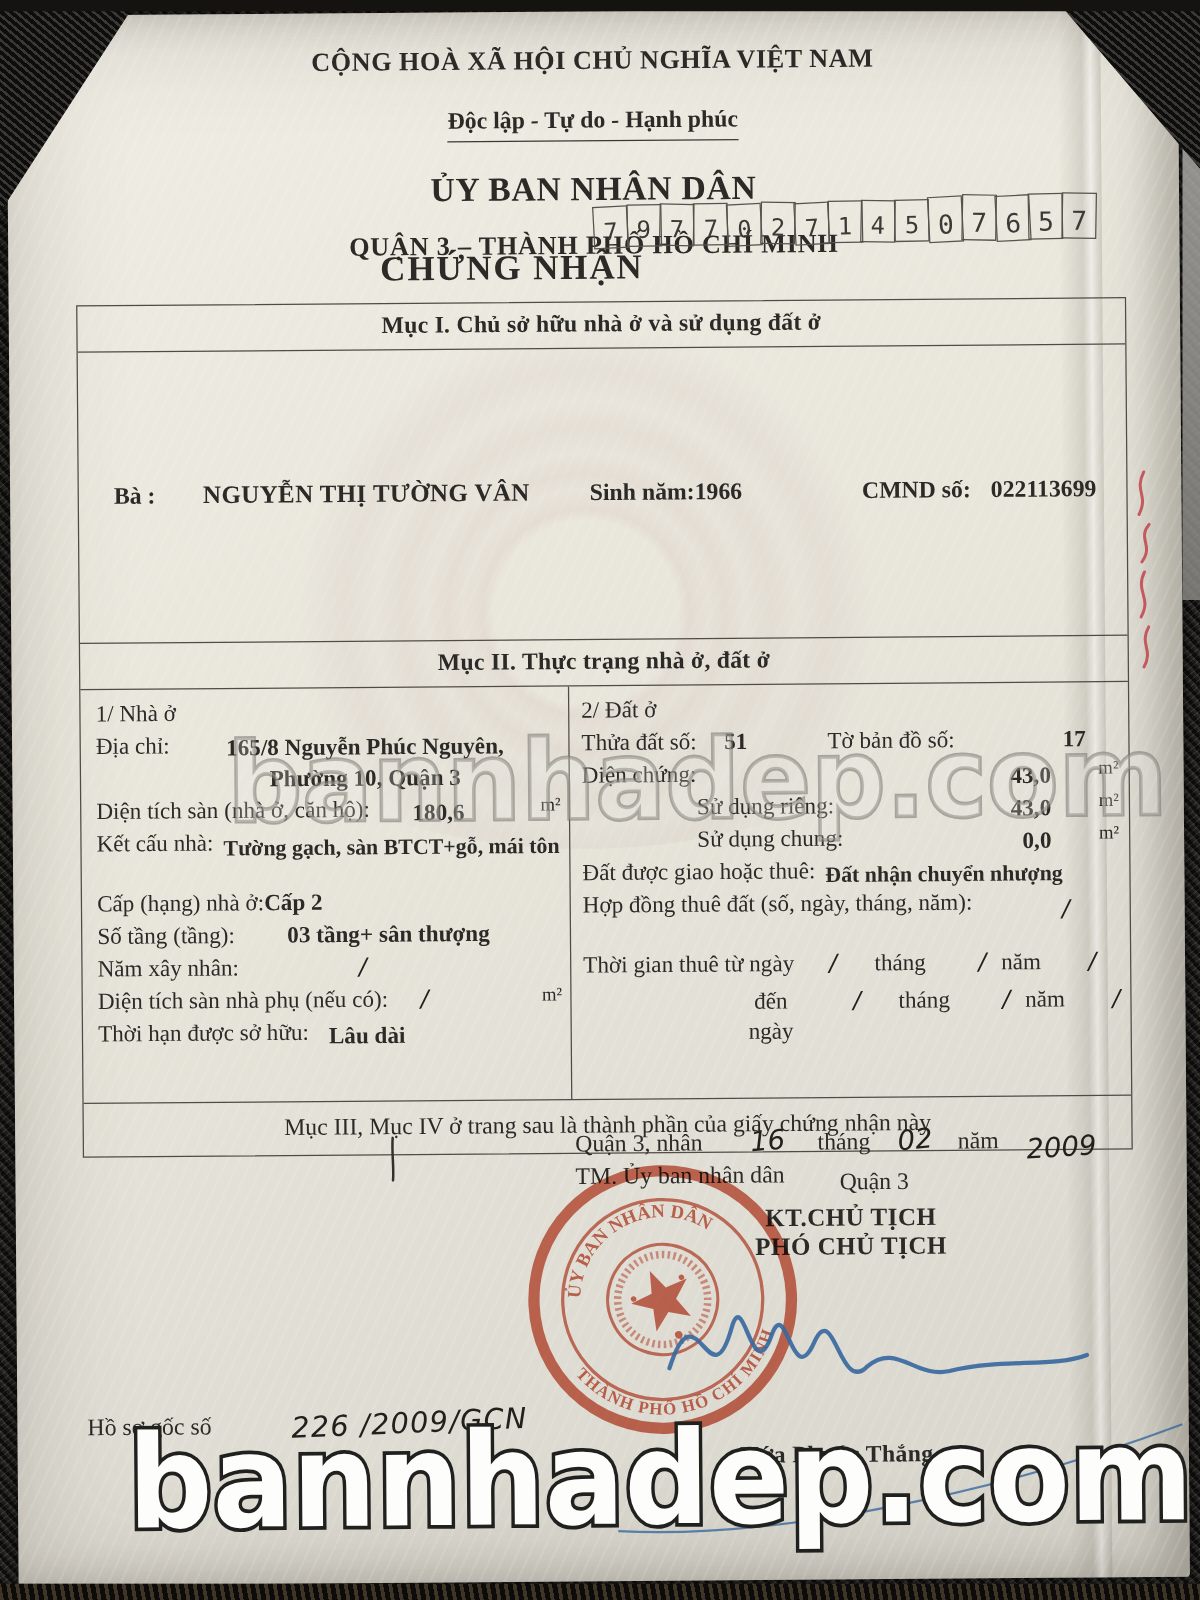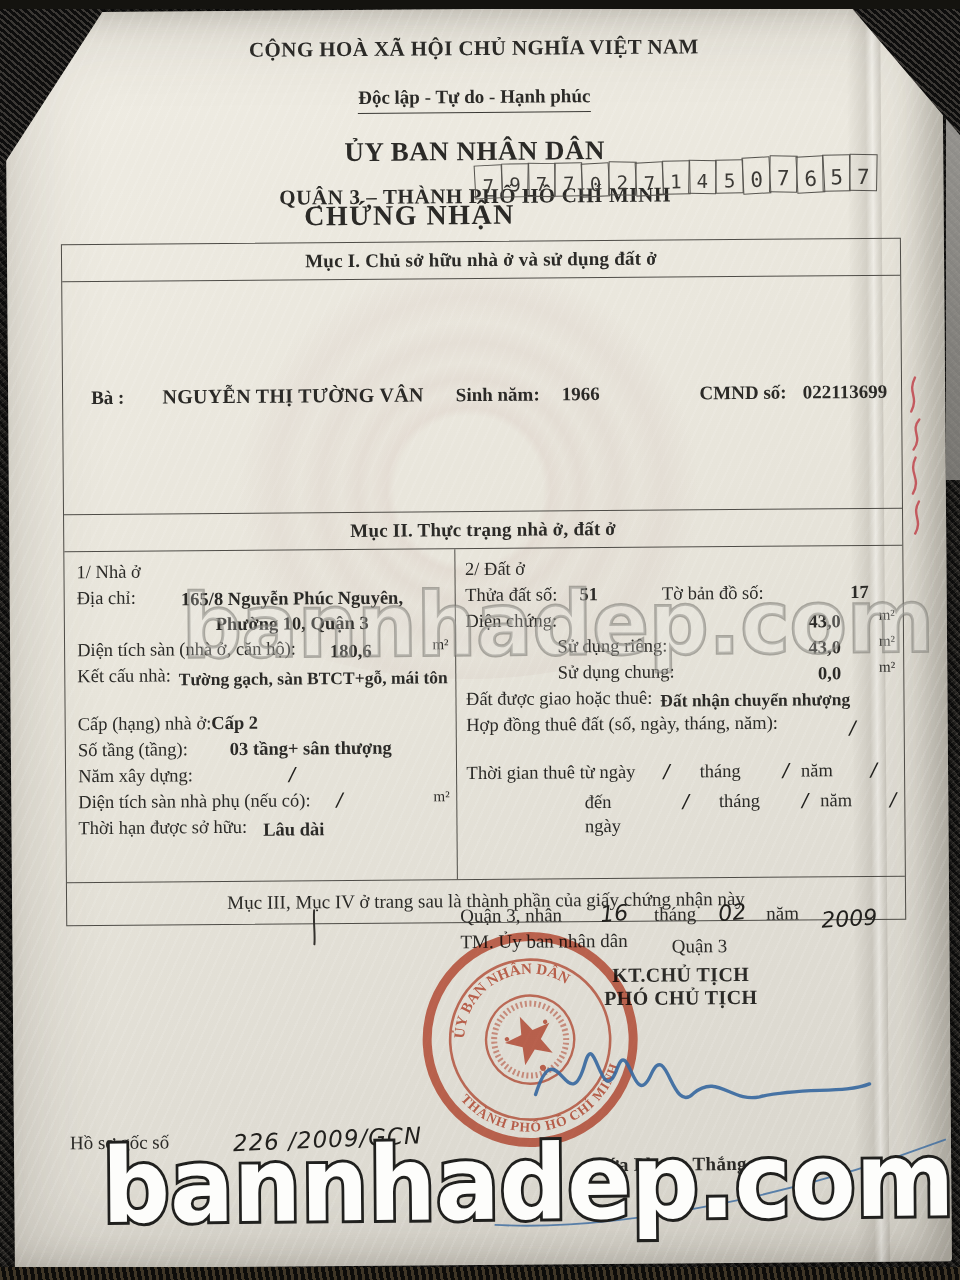--- a/index.html
+++ b/index.html
@@ -52,24 +52,24 @@
   .digit-cell:nth-child(n+11){height:34px;margin-top:-3px;font-size:21px;}
   .doc-title{position:absolute;left:0;top:190px;width:86%;text-align:center;font-size:28px;font-weight:bold;letter-spacing:1.5px;}
 
   
   .cert{position:absolute;left:54px;top:232px;width:838px;border:1.6px solid #4e4c47;z-index:1;}
   .sec-head{height:36px;display:flex;align-items:center;justify-content:center;
     font-size:19px;font-weight:bold;letter-spacing:.2px;}
   .box-owner{height:232px;border-top:1.4px solid #4e4c47;position:relative;}
   .owner-line{position:absolute;left:28px;right:14px;top:104px;display:flex;align-items:baseline;font-size:19px;}
   .owner-line .name{font-weight:bold;font-size:20px;margin-left:38px;letter-spacing:.3px;}
-  .owner-line .lab2{margin-left:32px;font-weight:bold;}
-  .owner-line .val2{font-weight:bold;margin-left:22px;}
+  .owner-line .lab2{margin-left:48px;font-weight:bold;}
+  .owner-line .val2{font-weight:bold;}
   .owner-line .lab3{margin-left:auto;font-weight:bold;}
-  .owner-line .val3{font-weight:bold;margin-left:16px;margin-right:0;}
+  .owner-line .val3{font-weight:bold;margin-left:16px;margin-right:10px;}
   .sec2-head{border-top:1.4px solid #4e4c47;border-bottom:1.4px solid #4e4c47;}
   .cols{display:flex;height:330px;font-size:18.5px;}
   .col-l{width:46.6%;border-right:1.5px solid #4e4c47;padding:8px 6px 0 12px;box-sizing:border-box;}
   .col-r{flex:1;padding:8px 8px 0 10px;box-sizing:border-box;}
   .row{display:flex;align-items:baseline;margin-bottom:2px;line-height:1.3;}
   .fill{flex:1;}
   .b{font-weight:bold;}
   .hand{font-family:"DejaVu Sans",sans-serif;font-style:italic;color:#21201d;}
   .unit{font-size:15px;position:relative;top:-4px;margin-left:4px;}
   .addr-val{flex:1;text-align:center;font-weight:bold;line-height:1.35;transform:translateY(2px);}
@@ -178,21 +178,21 @@
         </div>
         <div class="row gap-top">
           <span>Cấp (hạng) nhà ở:</span>
           <span class="b" style="">Cấp 2</span>
         </div>
         <div class="row">
           <span>Số tầng (tầng):</span>
           <span class="b" style="margin-left:42px;">03 tầng+ sân thượng</span>
         </div>
         <div class="row">
-          <span>Năm xây dựng:</span>
+          <span>Năm xây nhân:</span>
           <span class="hand" style="margin-left:96px;">/</span>
         </div>
         <div class="row">
           <span>Diện tích sàn nhà phụ (nếu có):</span>
           <span class="hand" style="margin-left:26px;">/</span>
           <span class="fill"></span>
           <span class="unit">m²</span>
         </div>
         <div class="row">
           <span>Thời hạn được sở hữu:</span>
@@ -238,21 +238,21 @@
         </div>
         <div class="row" style="margin-top:24px;">
           <span>Thời gian thuê từ ngày</span>
           <span class="hand" style="margin-left:28px;">/</span>
           <span style="margin-left:30px;">tháng</span>
           <span class="hand" style="margin-left:42px;">/</span>
           <span style="margin-left:12px;">năm</span>
           <span class="hand" style="margin-left:38px;">/</span>
         </div>
         <div class="row" style="margin-top:6px;">
-          <span style="margin-left:118px;">đến ngày</span>
+          <span style="margin-left:118px;text-align:center;">đến ngày</span>
           <span class="hand" style="margin-left:34px;">/</span>
           <span style="margin-left:30px;">tháng</span>
           <span class="hand" style="margin-left:42px;">/</span>
           <span style="margin-left:12px;">năm</span>
           <span class="hand" style="margin-left:38px;">/</span>
         </div>
       </div>
     </div>
 
     <div class="mucIII">Mục III, Mục IV ở trang sau là thành phần của giấy chứng nhận này</div>

